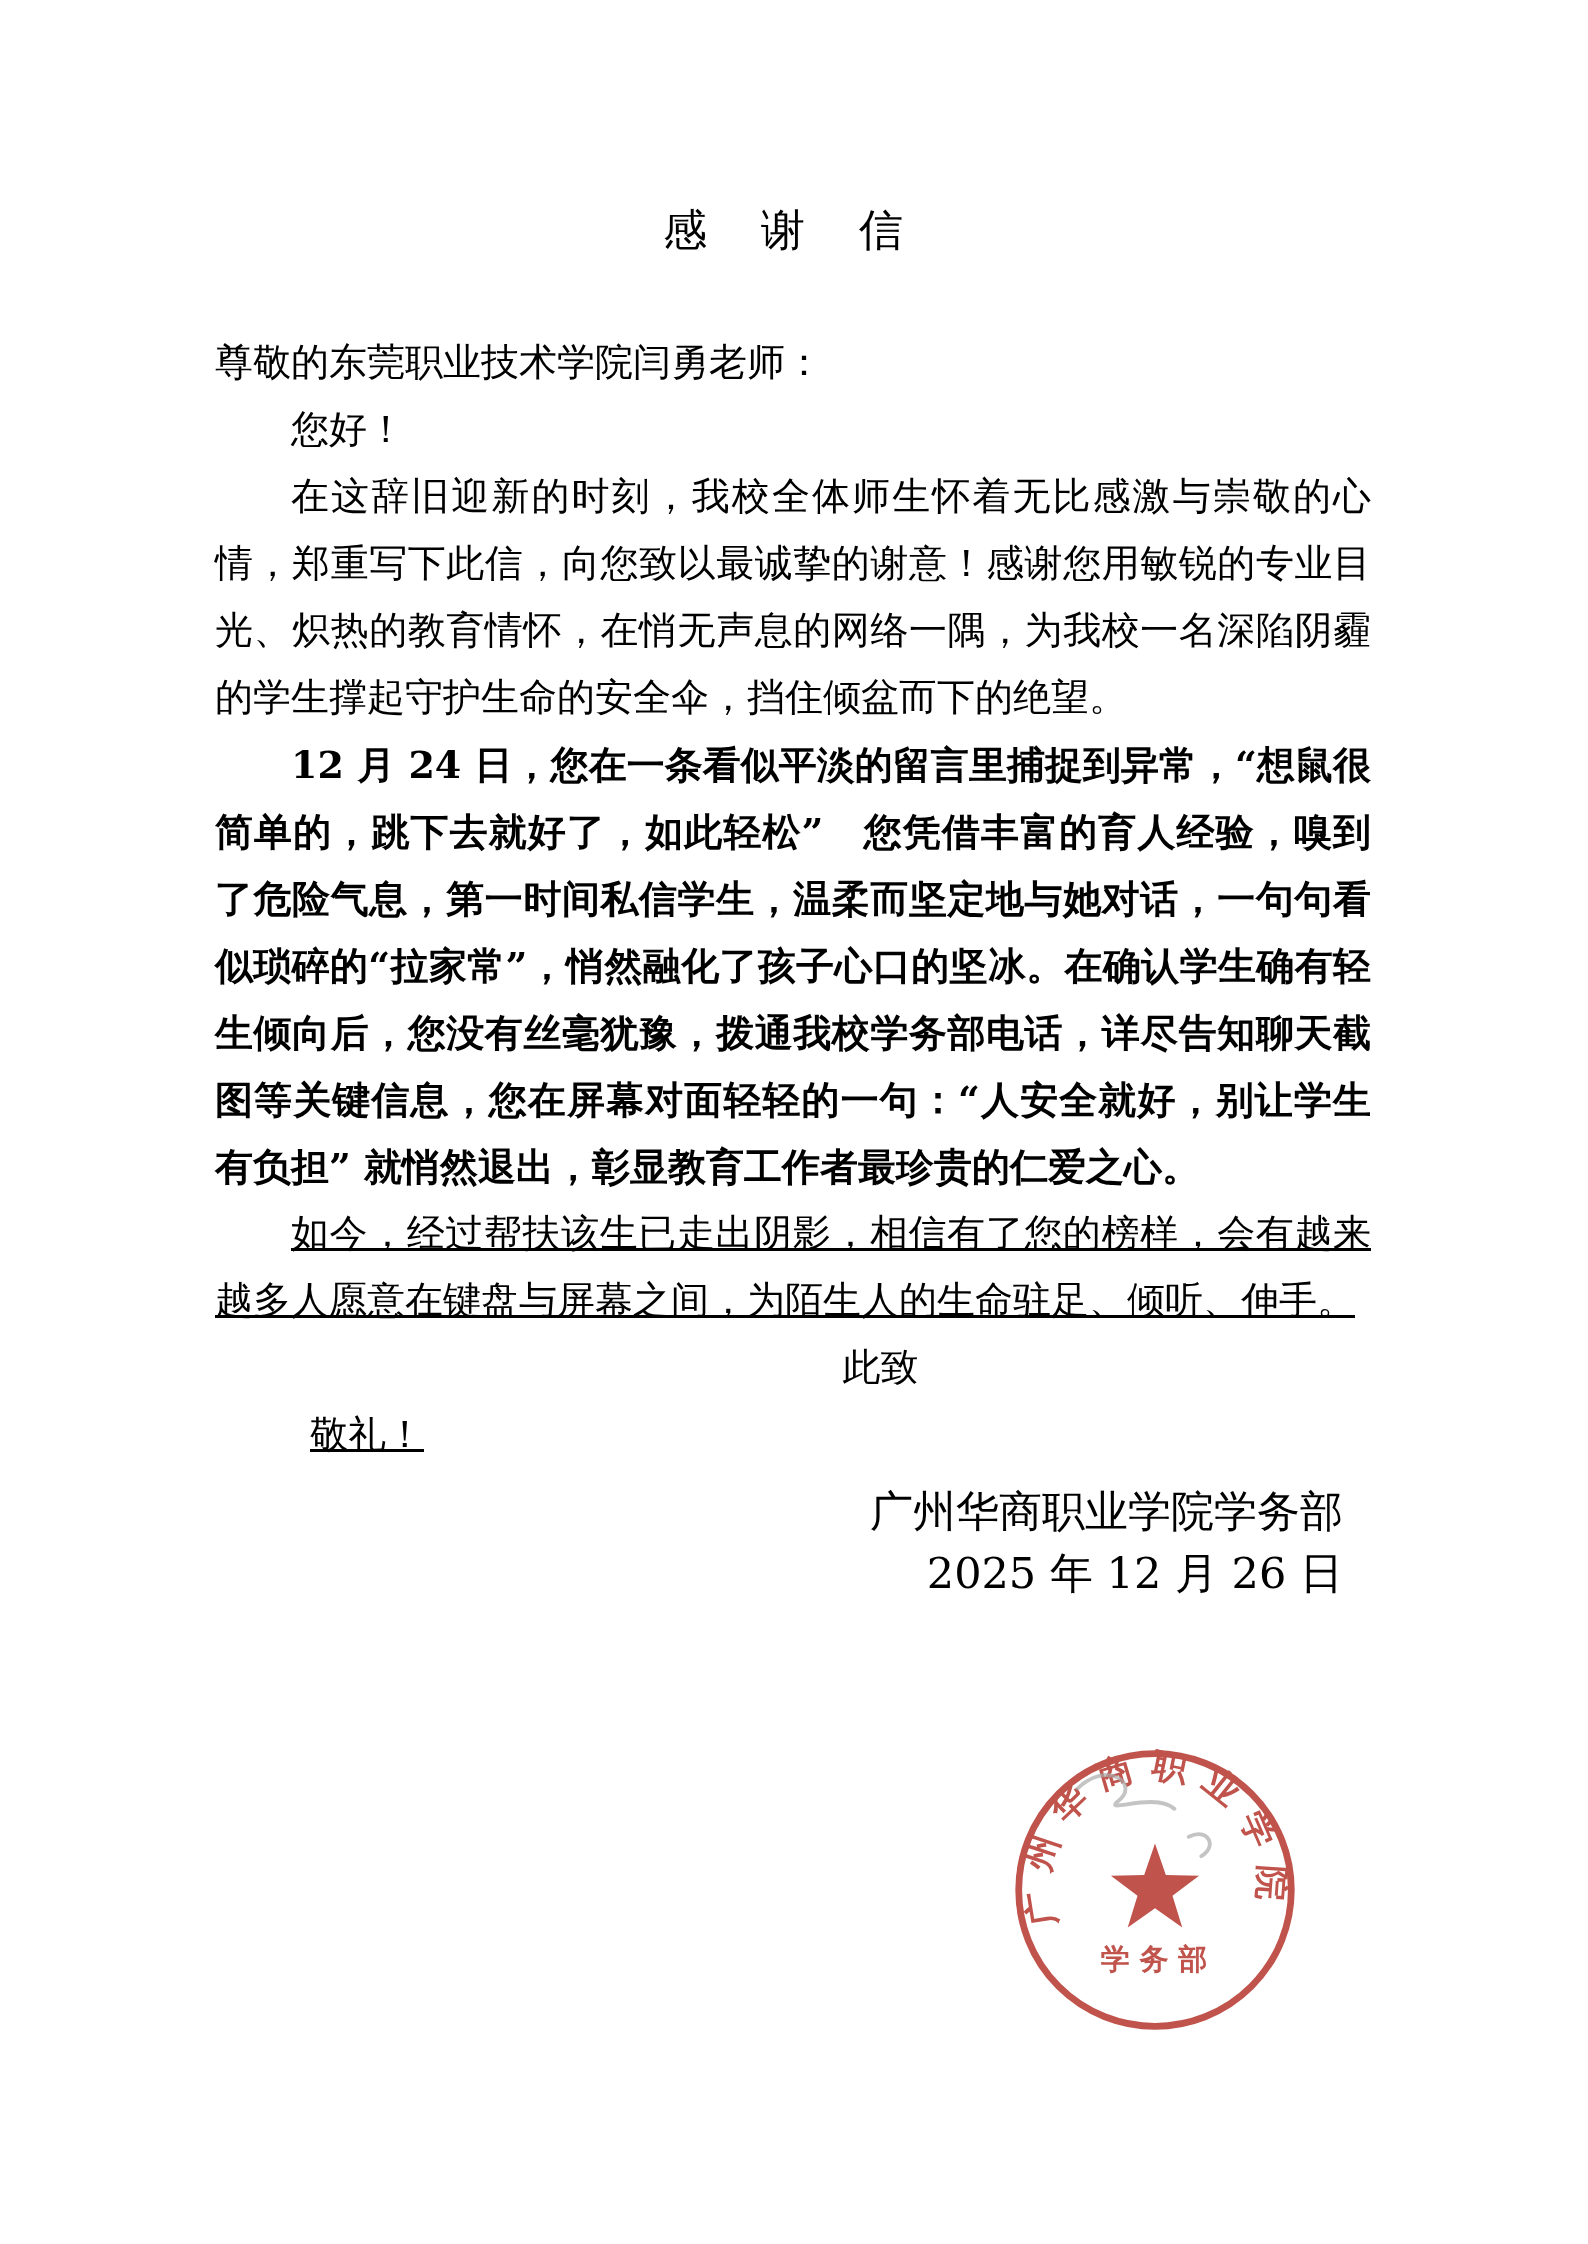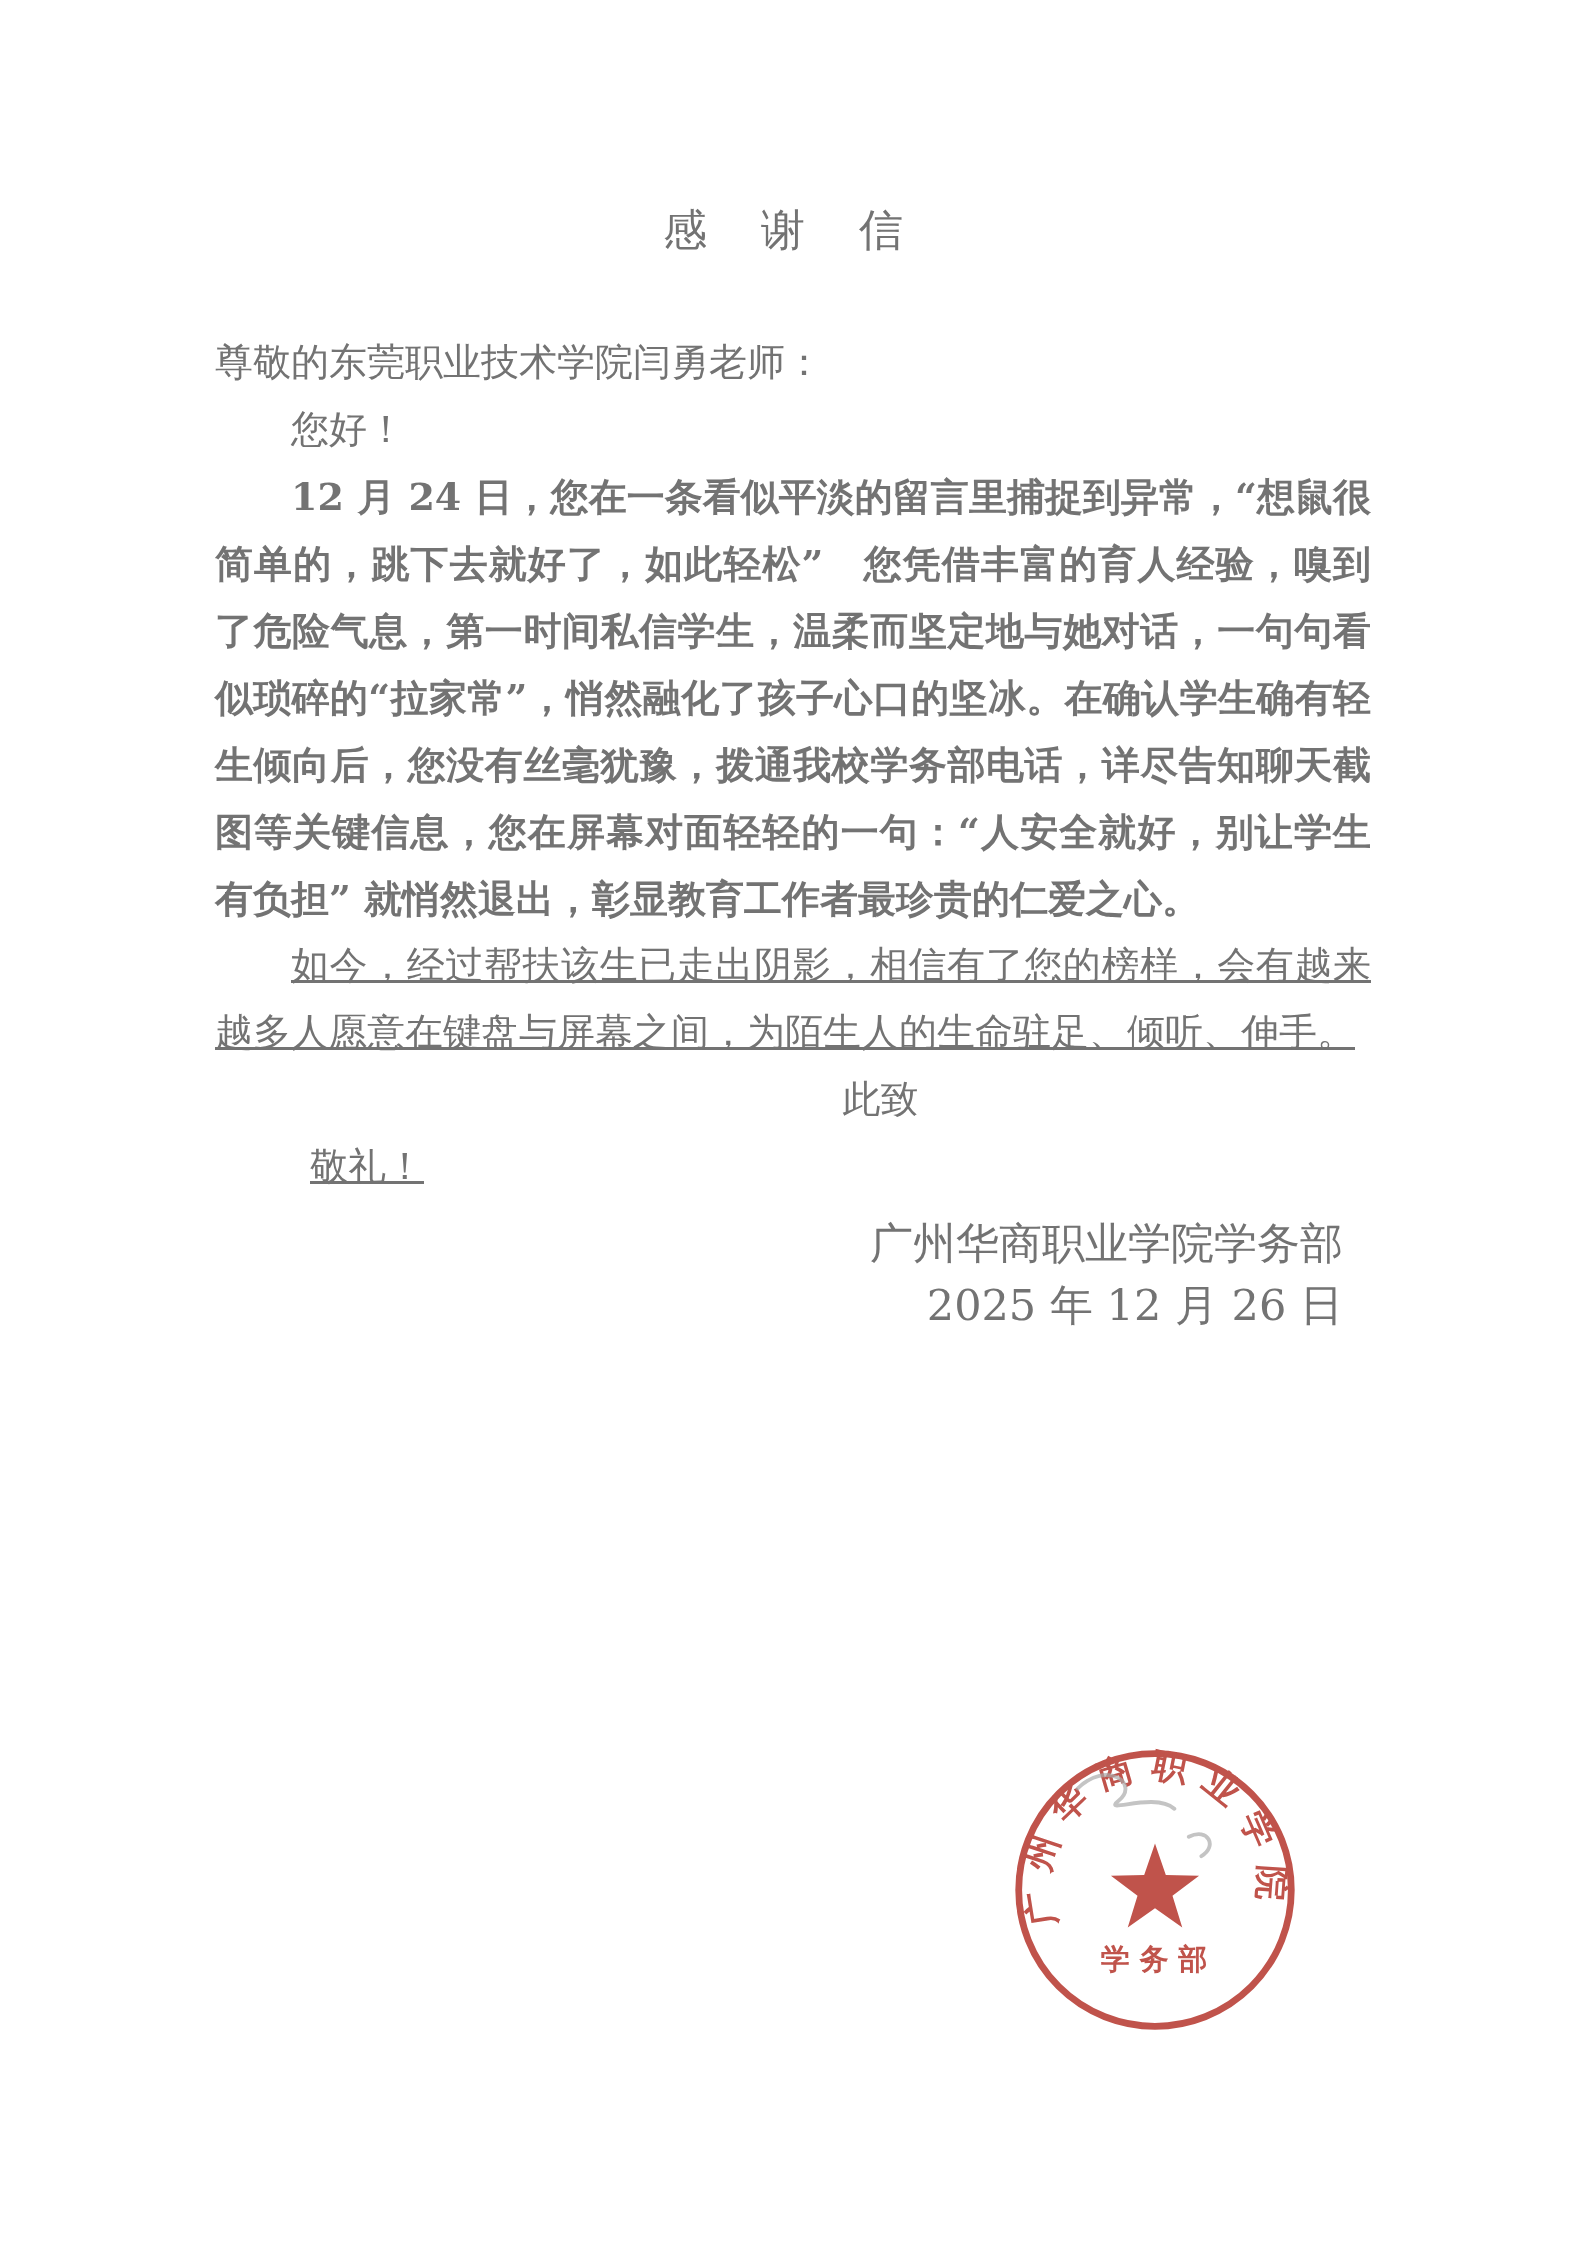--- a/index.html
+++ b/index.html
@@ -2,21 +2,21 @@
 <html><head>
 <meta charset="utf-8">
 <style>
   html,body { margin:0; padding:0; background:#e8e8e8; }
   .page {
     position:relative;
     width:1588px; height:2244px;
     background:#ffffff;
     margin:0 auto;
     font-family:"DejaVu Serif","Liberation Serif",serif;
-    color:#737373;
+    color:#000000;
     overflow:hidden;
   }
   .content {
     position:absolute;
     left:215px; top:0;
     width:1156px;
     font-size:38px;
     line-height:67px;
     text-align:justify;
   }
@@ -72,20 +72,21 @@
 
 <div class="page">
   <div class="content">
 
     <h1 class="title">感 谢 信</h1>
 
     <p class="salutation">尊敬的东莞职业技术学院闫勇老师：</p>
 
     <p class="greeting">您好！</p>
 
+    <p class="para h4">在这辞旧迎新的时刻，我校全体师生怀着无比感激与崇敬的心情，郑重写下此信，向您致以最诚挚的谢意！感谢您用敏锐的专业目光、炽热的教育情怀，在悄无声息的网络一隅，为我校一名深陷阴霾的学生撑起守护生命的安全伞，挡住倾盆而下的绝望。</p>
     <p class="para h7">12 月 24 日，您在一条看似平淡的留言里捕捉到异常，“想鼠很简单的，跳下去就好了，如此轻松”　您凭借丰富的育人经验，嗅到了危险气息，第一时间私信学生，温柔而坚定地与她对话，一句句看似琐碎的“拉家常”，悄然融化了孩子心口的坚冰。在确认学生确有轻生倾向后，您没有丝毫犹豫，拨通我校学务部电话，详尽告知聊天截图等关键信息，您在屏幕对面轻轻的一句：“人安全就好，别让学生有负担” 就悄然退出，彰显教育工作者最珍贵的仁爱之心。</p>
     <p class="para h2">如今，经过帮扶该生已走出阴影，相信有了您的榜样，会有越来越多人愿意在键盘与屏幕之间，为陌生人的生命驻足、倾听、伸手。</p>
 
     <p class="cizhi">此致</p>
     <p class="jingli">敬礼！</p>
 
     <div class="signature">
       <p>广州华商职业学院学务部</p>
       <p>2025 年 12 月 26 日</p>
     </div>

